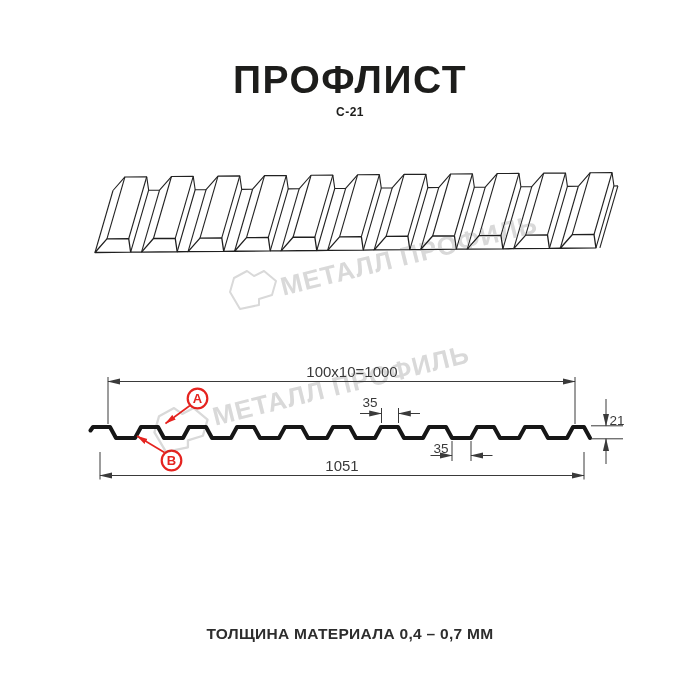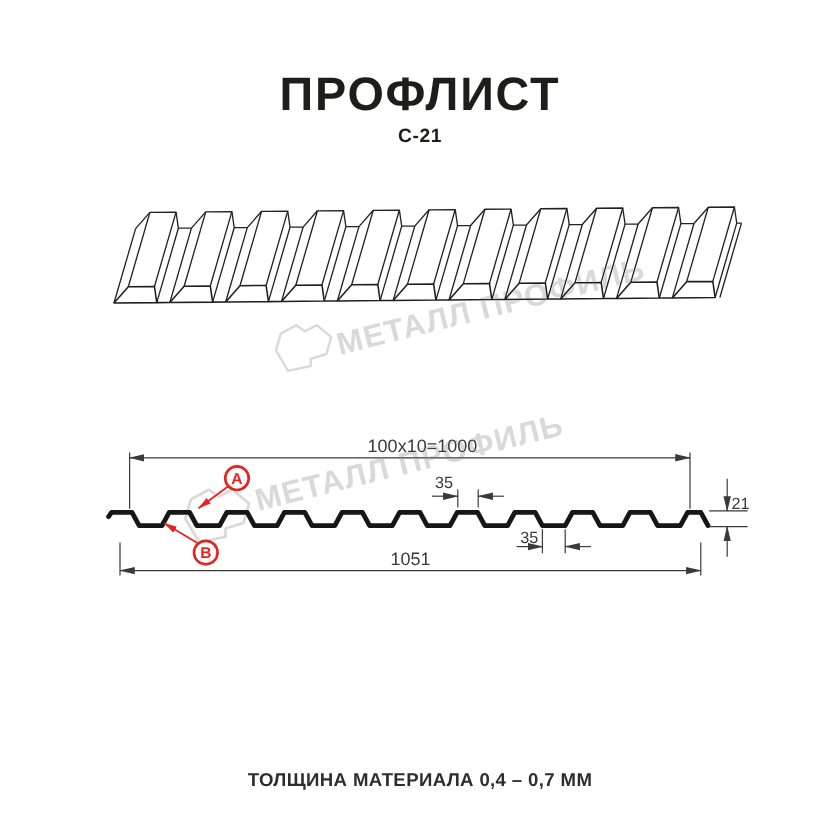--- a/index.html
+++ b/index.html
@@ -6,24 +6,24 @@
   body{
     width:700px;height:700px;position:relative;background:#ffffff;overflow:hidden;
     font-family:"Liberation Sans", sans-serif;
   }
   .title{
     position:absolute;left:0;right:0;top:60px;text-align:center;
     font-size:39px;font-weight:800;letter-spacing:1.5px;color:#1d1d1b;line-height:1;
   }
   .subtitle{
     position:absolute;left:0;right:0;top:106px;text-align:center;
-    font-size:16px;font-weight:700;letter-spacing:.5px;color:#1d1d1b;line-height:1;
+    font-size:12px;font-weight:700;letter-spacing:.5px;color:#1d1d1b;line-height:1;
   }
   .footer-note{
-    position:absolute;left:0;right:0;top:643px;text-align:center;
+    position:absolute;left:0;right:0;top:626px;text-align:center;
     font-size:15.5px;font-weight:700;letter-spacing:.3px;color:#2d2d2d;line-height:1;
   }
   #draw-canvas{position:absolute;left:0;top:0;}
   .dim{stroke:#3a3a3a;stroke-width:1;fill:none;}
   .dim-label{fill:#3a3a3a;font-size:15px;font-family:"Liberation Sans",sans-serif;}
   .dim-label-sm{fill:#3a3a3a;font-size:13.5px;font-family:"Liberation Sans",sans-serif;}
   .red-shape{stroke:#e5231f;fill:none;}
   .red-letter{fill:#e5231f;font-size:13px;font-weight:700;font-family:"Liberation Sans",sans-serif;}
   .watermark{
     position:absolute;mix-blend-mode:darken;pointer-events:none;

